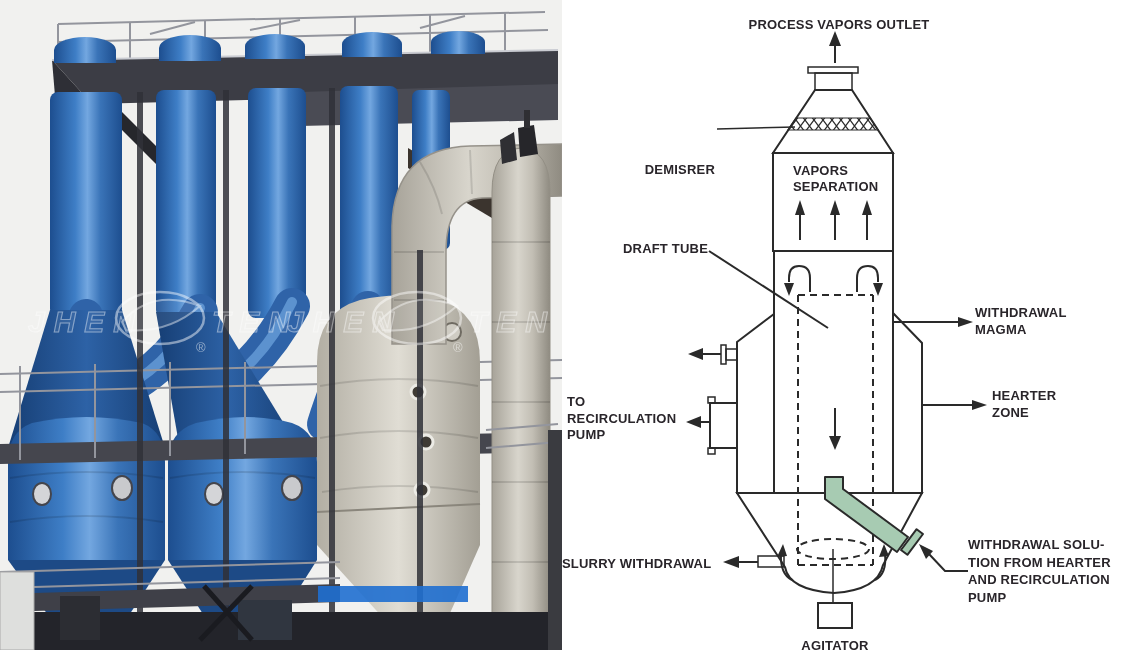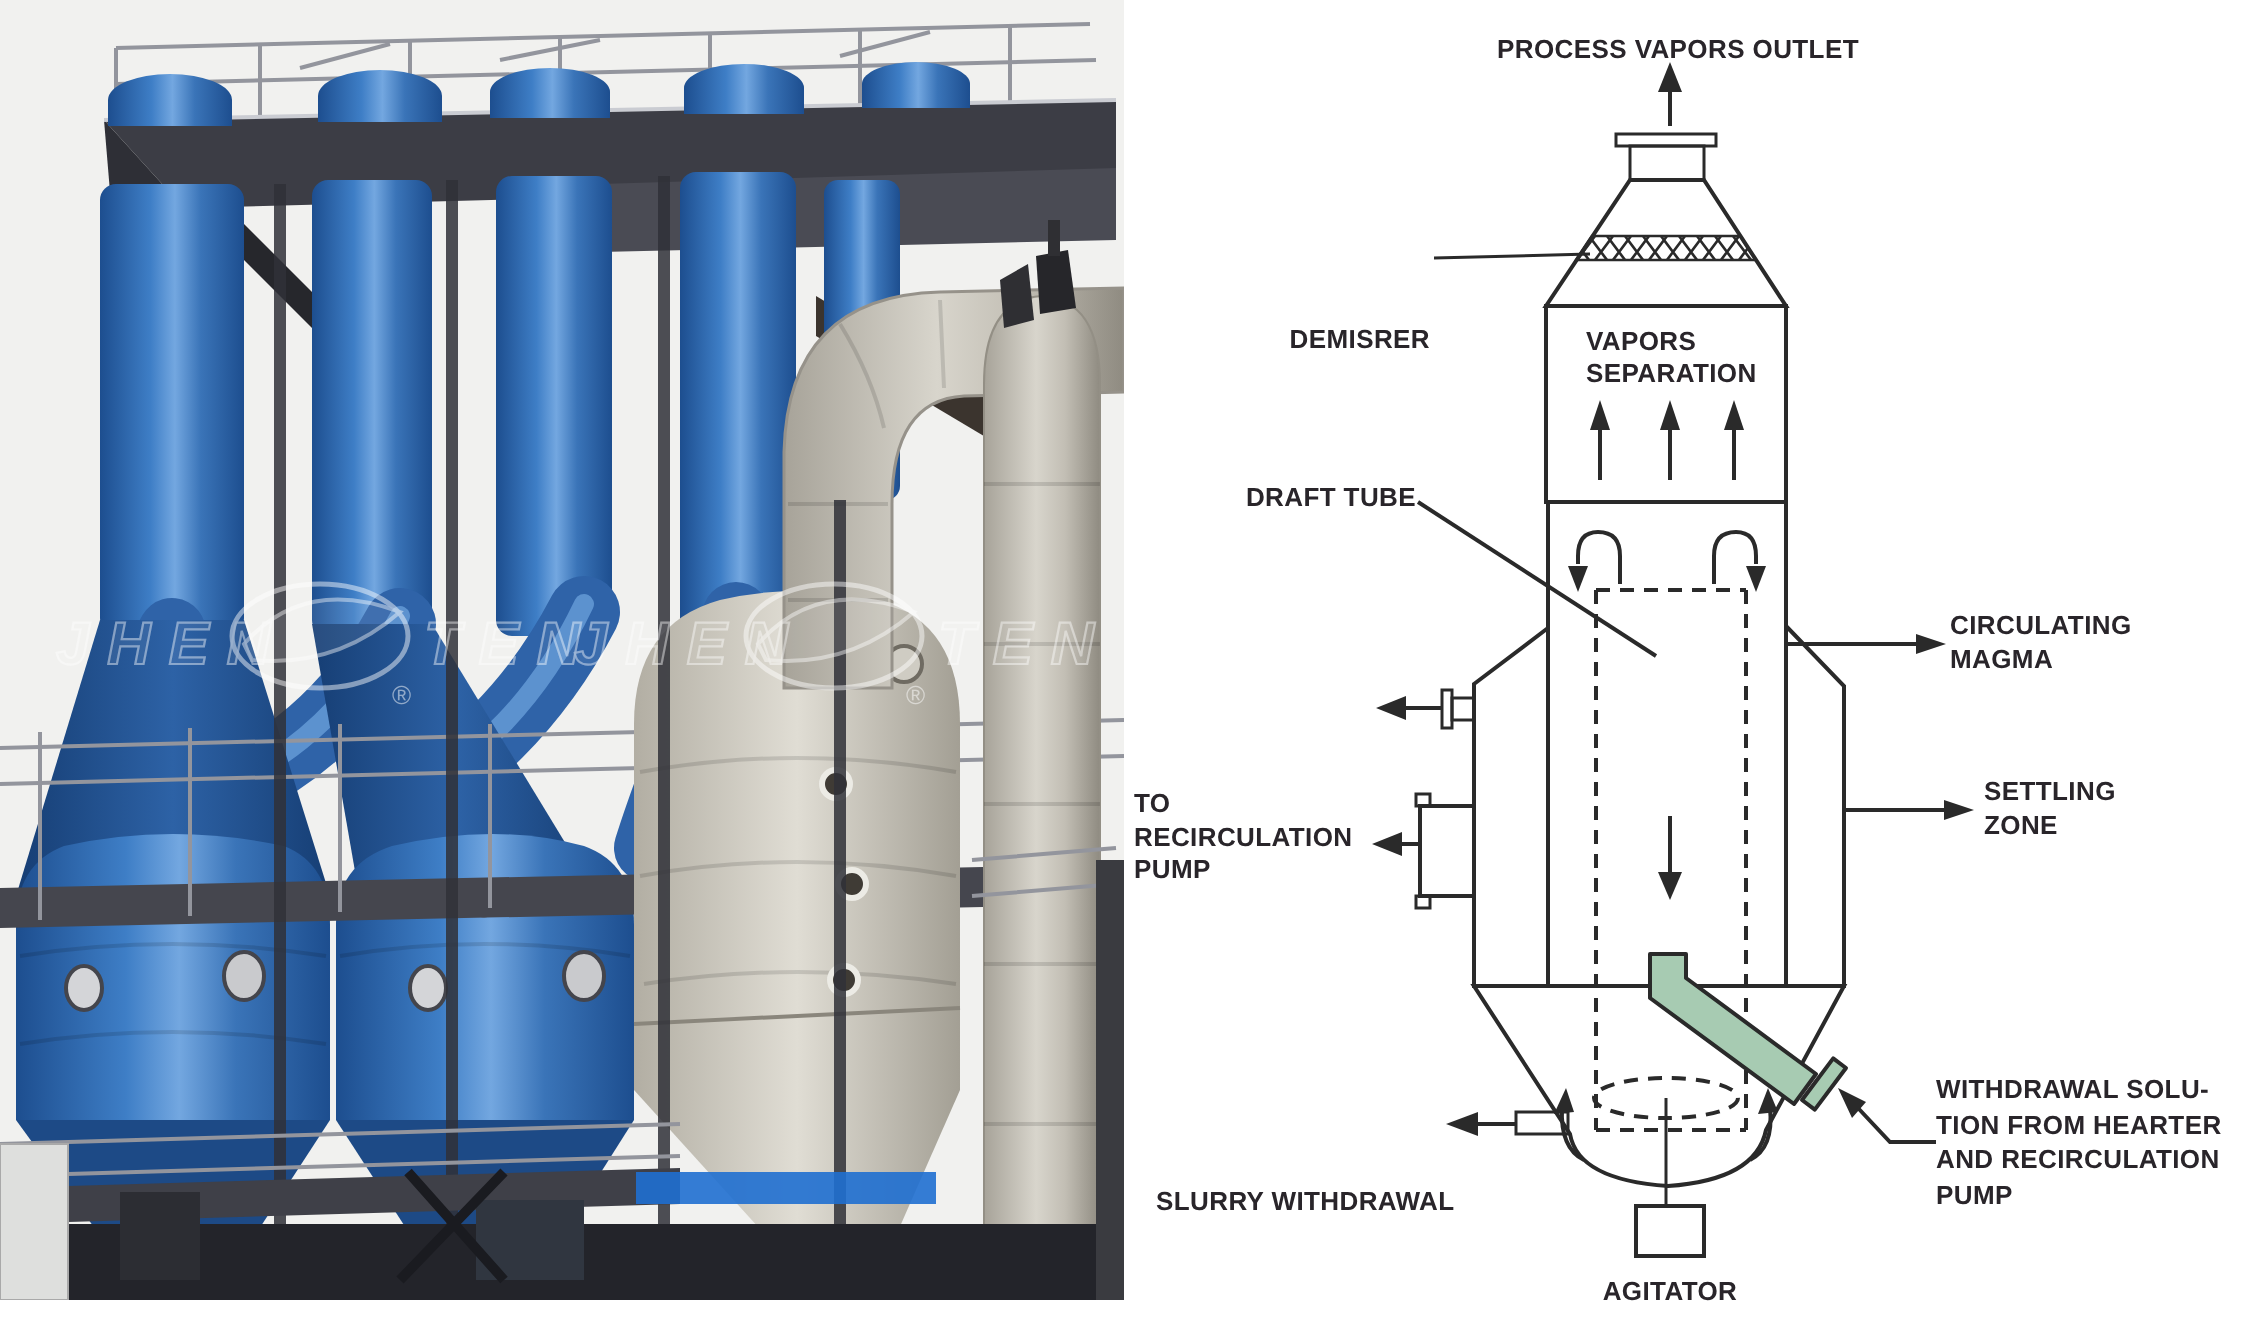--- a/index.html
+++ b/index.html
@@ -329,30 +329,30 @@
     <div class="lbl rgt" style="left:56px;top:240px;width:90px;">DRAFT TUBE</div>
 
 
     <div class="lbl" style="left:5px;top:394px;line-height:16.5px;">
       <div>TO</div>
       <div>RECIRCULATION</div>
       <div>PUMP</div>
     </div>
 
     <div class="lbl" style="left:413px;top:304px;">
-      <div>CIRCULATING</div>
+      <div>WITHDRAWAL</div>
       <div>MAGMA</div>
     </div>
 
     <div class="lbl" style="left:430px;top:387px;">
-      <div>SETTLING</div>
+      <div>HEARTER</div>
       <div>ZONE</div>
     </div>
 
-    <div class="lbl" style="left:16px;top:555px;margin-top:37px;">SLURRY WITHDRAWAL</div>
+    <div class="lbl" style="left:0;top:555px;">SLURRY WITHDRAWAL</div>
 
     <div class="lbl" style="left:406px;top:536px;line-height:17.5px;">
       <div>WITHDRAWAL SOLU-</div>
       <div>TION FROM HEARTER</div>
       <div>AND RECIRCULATION</div>
       <div>PUMP</div>
     </div>
 
     <div class="lbl ctr" style="left:223px;top:637px;width:100px;">AGITATOR</div>
   </div>

